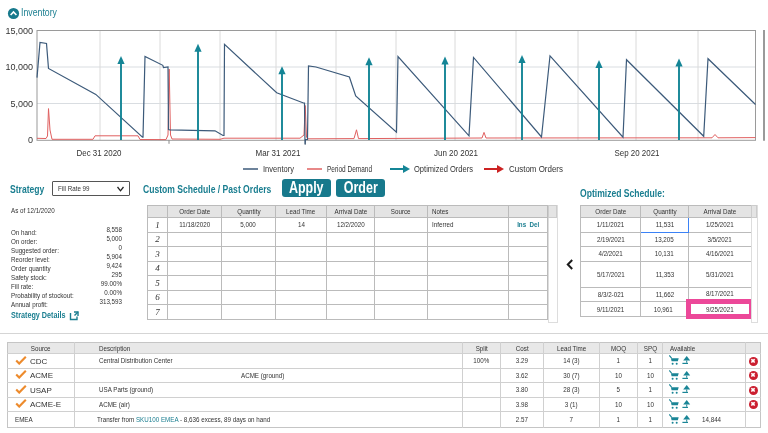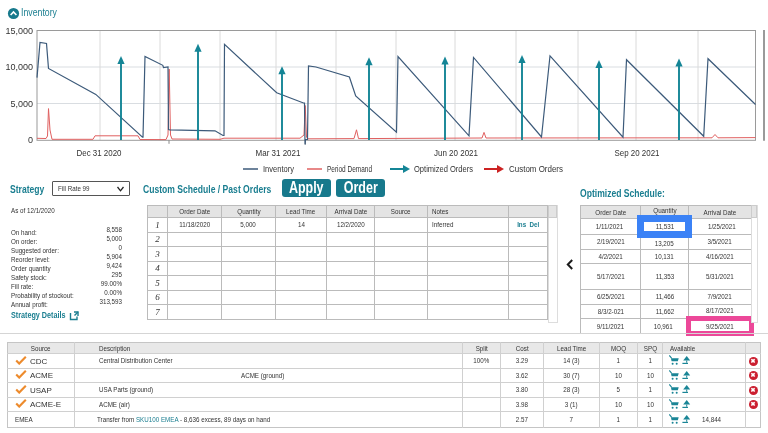--- a/index.html
+++ b/index.html
@@ -232,42 +232,37 @@
 <div class="abs" style="left:580px;top:205px;">
 <table style="border:1px solid #bbb;text-align:center;">
   <tbody>
         <tr style="background:#e4e4e4;height:12px;">
     <th style="width:60px;border:1px solid #bbb;"><span class="cc">Order Date</span></th>
     <th style="width:48px;border:1px solid #bbb;"><span class="cc">Quantity</span></th>
     <th style="width:63px;border:1px solid #bbb;"><span class="cc">Arrival Date</span></th>
   </tr>
   <tr style="height:14.6px;">
           <td style="border:1px solid #bbb;"><span class="cc">1/11/2021</span></td>
-          <td style="border:7px solid #3b82f6;"><span class="cc">11,531</span></td>
+          <td style="border:1px solid #3b82f6;"><span class="cc">11,531</span></td>
           <td style="border:1px solid #bbb;"><span class="cc">1/25/2021</span></td>
         </tr>
   <tr style="height:14.6px;">
           <td style="border:1px solid #bbb;"><span class="cc">2/19/2021</span></td>
           <td style="border:1px solid #bbb;"><span class="cc">13,205</span></td>
           <td style="border:1px solid #bbb;"><span class="cc">3/5/2021</span></td>
         </tr>
   <tr style="height:14.6px;">
           <td style="border:1px solid #bbb;"><span class="cc">4/2/2021</span></td>
           <td style="border:1px solid #bbb;"><span class="cc">10,131</span></td>
           <td style="border:1px solid #bbb;"><span class="cc">4/16/2021</span></td>
         </tr>
   <tr style="height:26px;text-decoration:underline;">
           <td style="border:1px solid #bbb;"><span class="cc">5/17/2021</span></td>
           <td style="border:1px solid #bbb;"><span class="cc">11,353</span></td>
           <td style="border:1px solid #bbb;"><span class="cc">5/31/2021</span></td>
-        </tr>
-  <tr style="height:14.6px;">
-          <td style="border:1px solid #bbb;"><span class="cc">6/25/2021</span></td>
-          <td style="border:1px solid #bbb;"><span class="cc">11,466</span></td>
-          <td style="border:1px solid #bbb;"><span class="cc">7/9/2021</span></td>
         </tr>
   <tr style="height:14.6px;">
           <td style="border:1px solid #bbb;"><span class="cc">8/3/2-021</span></td>
           <td style="border:1px solid #bbb;"><span class="cc">11,662</span></td>
           <td style="border:1px solid #bbb;"><span class="cc">8/17/2021</span></td>
         </tr>
   <tr style="height:14.6px;">
           <td style="border:1px solid #bbb;"><span class="cc">9/11/2021</span></td>
           <td style="border:1px solid #bbb;"><span class="cc">10,961</span></td>
           <td style="border:5px solid #ec4899;"><span class="cc">9/25/2021</span></td>

